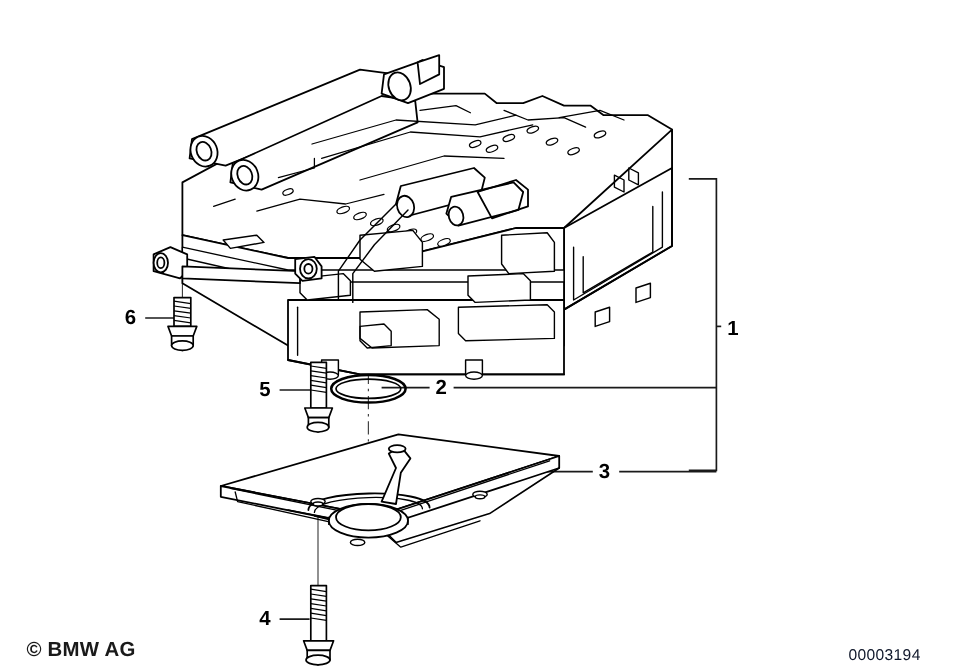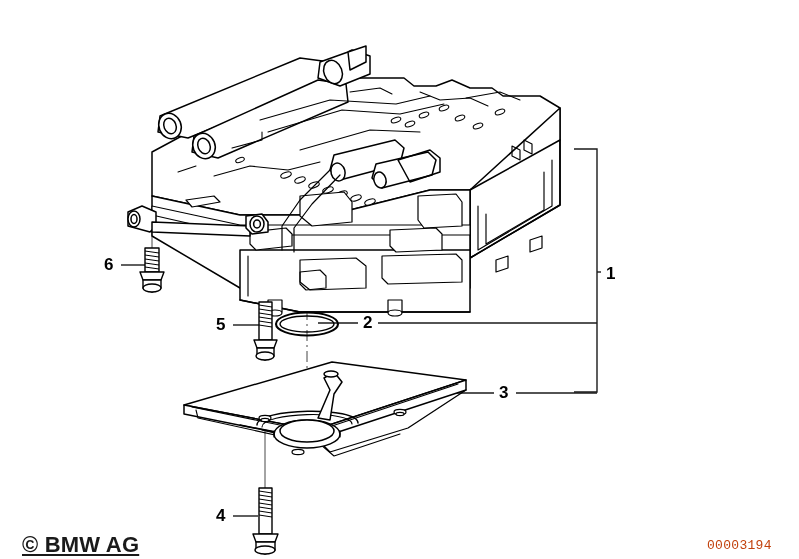--- a/index.html
+++ b/index.html
@@ -33,32 +33,31 @@
     color: #000000;
     line-height: 1;
     user-select: none;
   }
   #copyright {
     position: absolute;
     left: 22px;
     top: 532px;
     font-family: "Liberation Sans", sans-serif;
     font-weight: bold;
-    font-size: 22px;
+    font-size: 17px;
     letter-spacing: 0.2px;
     color: #1a1a1a;
-    text-decoration: underline;
   }
   #partnumber {
     position: absolute;
     left: 707px;
     top: 538px;
-    font-family: Liberation Mono, monospace;
+    font-family: Liberation Sans, sans-serif;
     font-size: 13px;
-    color: #c2410c;
+    color: #0f172a;
     letter-spacing: 0.3px;
   }
 </style>
 </head>
 <body>
 
 <div id="page">
 
   <svg viewBox="0 0 799 559" xmlns="http://www.w3.org/2000/svg">
 

